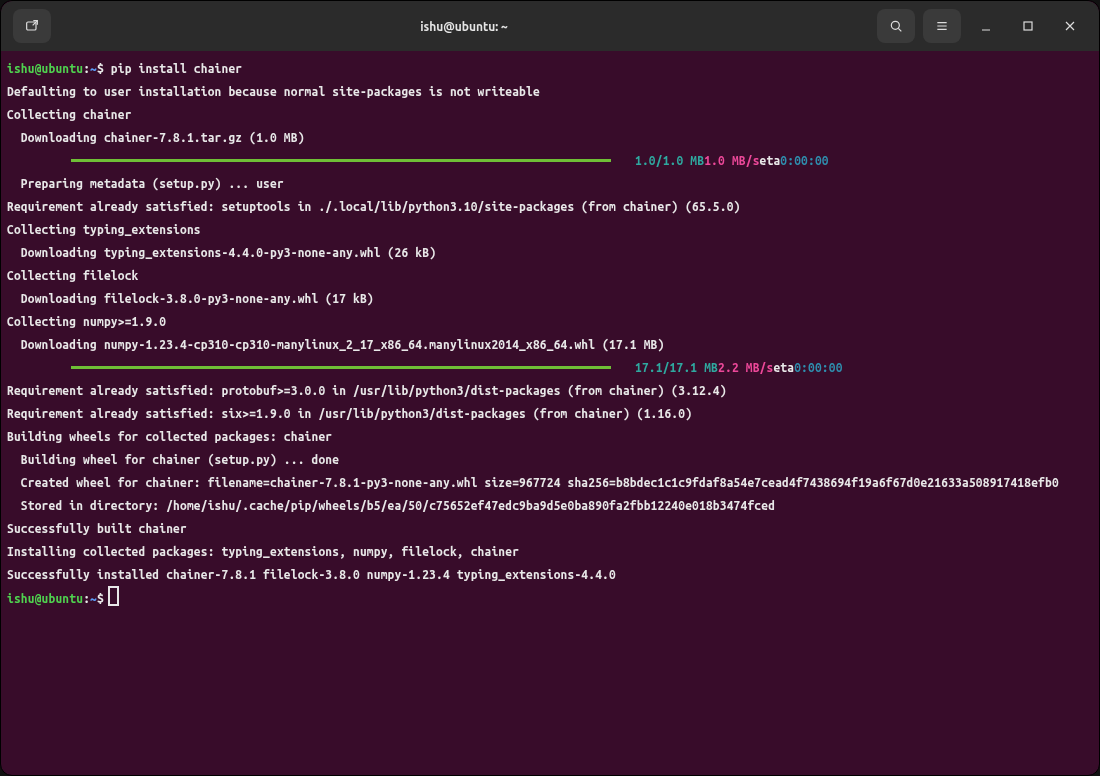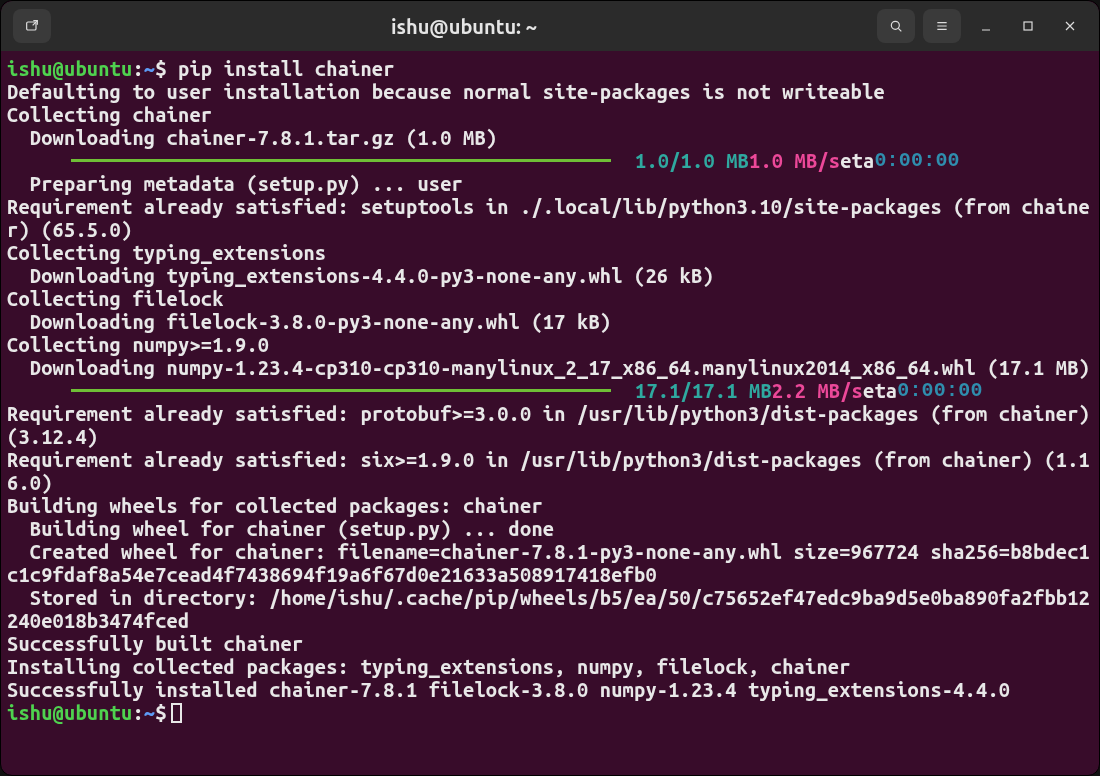--- a/index.html
+++ b/index.html
@@ -35,21 +35,21 @@
   .tb-left, .tb-right {
     display: flex;
     align-items: center;
     gap: 8px;
   }
   .tb-center {
     flex: 1;
     text-align: center;
     font-family: "Ubuntu", sans-serif;
     font-weight: 600;
-    font-size: 20px;
+    font-size: 12px;
     color: #e5e5e5;
   }
   .tb-btn {
     width: 38px;
     height: 34px;
     border-radius: 8px;
     background: #3a3a3a;
     display: flex;
     align-items: center;
     justify-content: center;
@@ -61,36 +61,36 @@
     border-radius: 6px;
     display: flex;
     align-items: center;
     justify-content: center;
     color: #ddd;
   }
   .tb-btn svg, .tb-ctrl svg { width: 16px; height: 16px; stroke: #ddd; fill: none; stroke-width: 1.8; }
   .terminal {
     flex: 1;
     padding: 6px 6px 10px 6px;
-    font-size: 20px;
+    font-size: 12px;
     line-height: 23px;
     color: #e8e8e8;
     white-space: pre-wrap;
     word-break: break-all;
     font-weight: 600;
     letter-spacing: 0.2px;
   }
   .prompt-user { color: #4fd24f; font-weight: 700; }
   .prompt-colon { color: #e8e8e8; font-weight: 700; }
   .prompt-path { color: #5d9cf6; font-weight: 700; }
   .prompt-dollar { color: #e8e8e8; font-weight: 700; }
   .white { color: #e8e8e8; }
   .teal { color: #2fa9a0; margin-left: 12px; }
   .red  { color: #ec4899; }
-  .cyan { color: #2f8eae; font-family: Liberation Mono, monospace; }
+  .cyan { color: #2f8eae; }
   .bar-row {
     display: flex;
     align-items: center;
     height: 23px;
   }
   .bar-indent {
     width: 64px; 
   }
   .bar {
     height: 3px;

